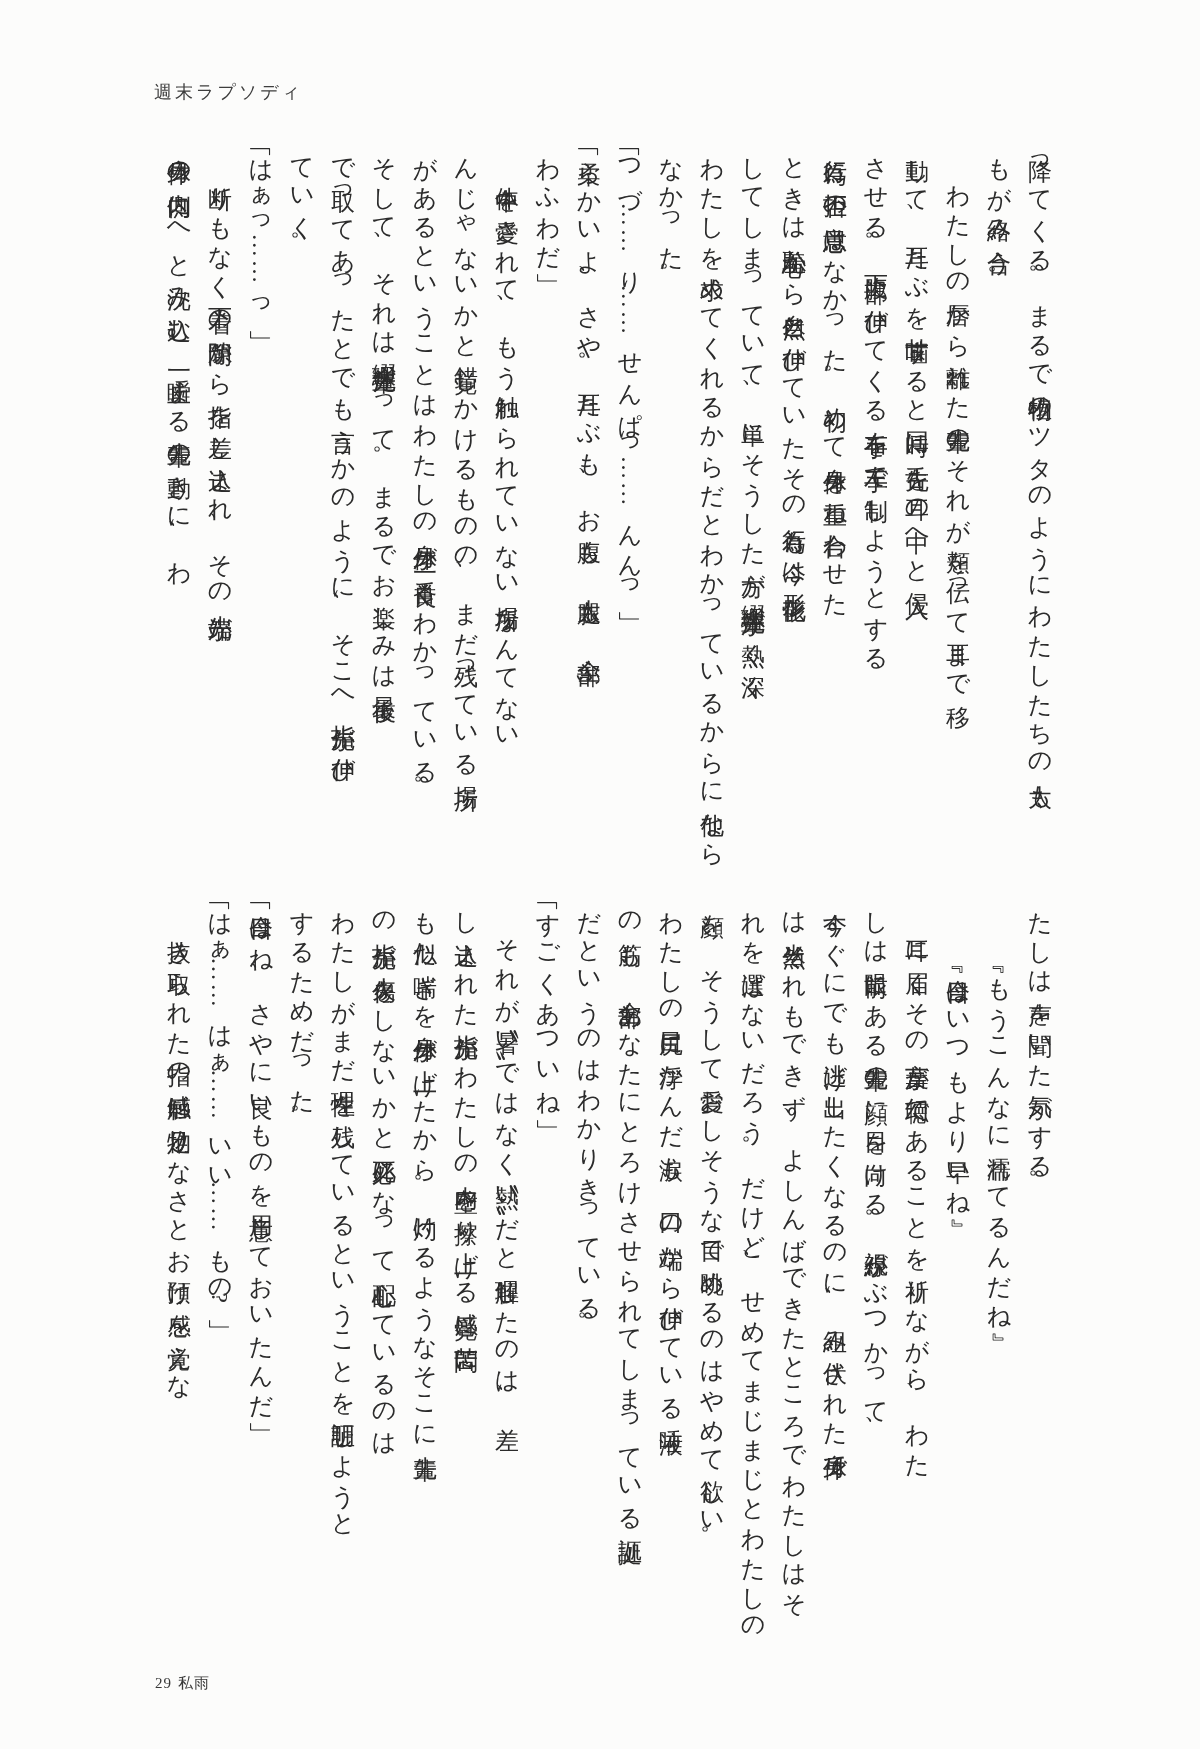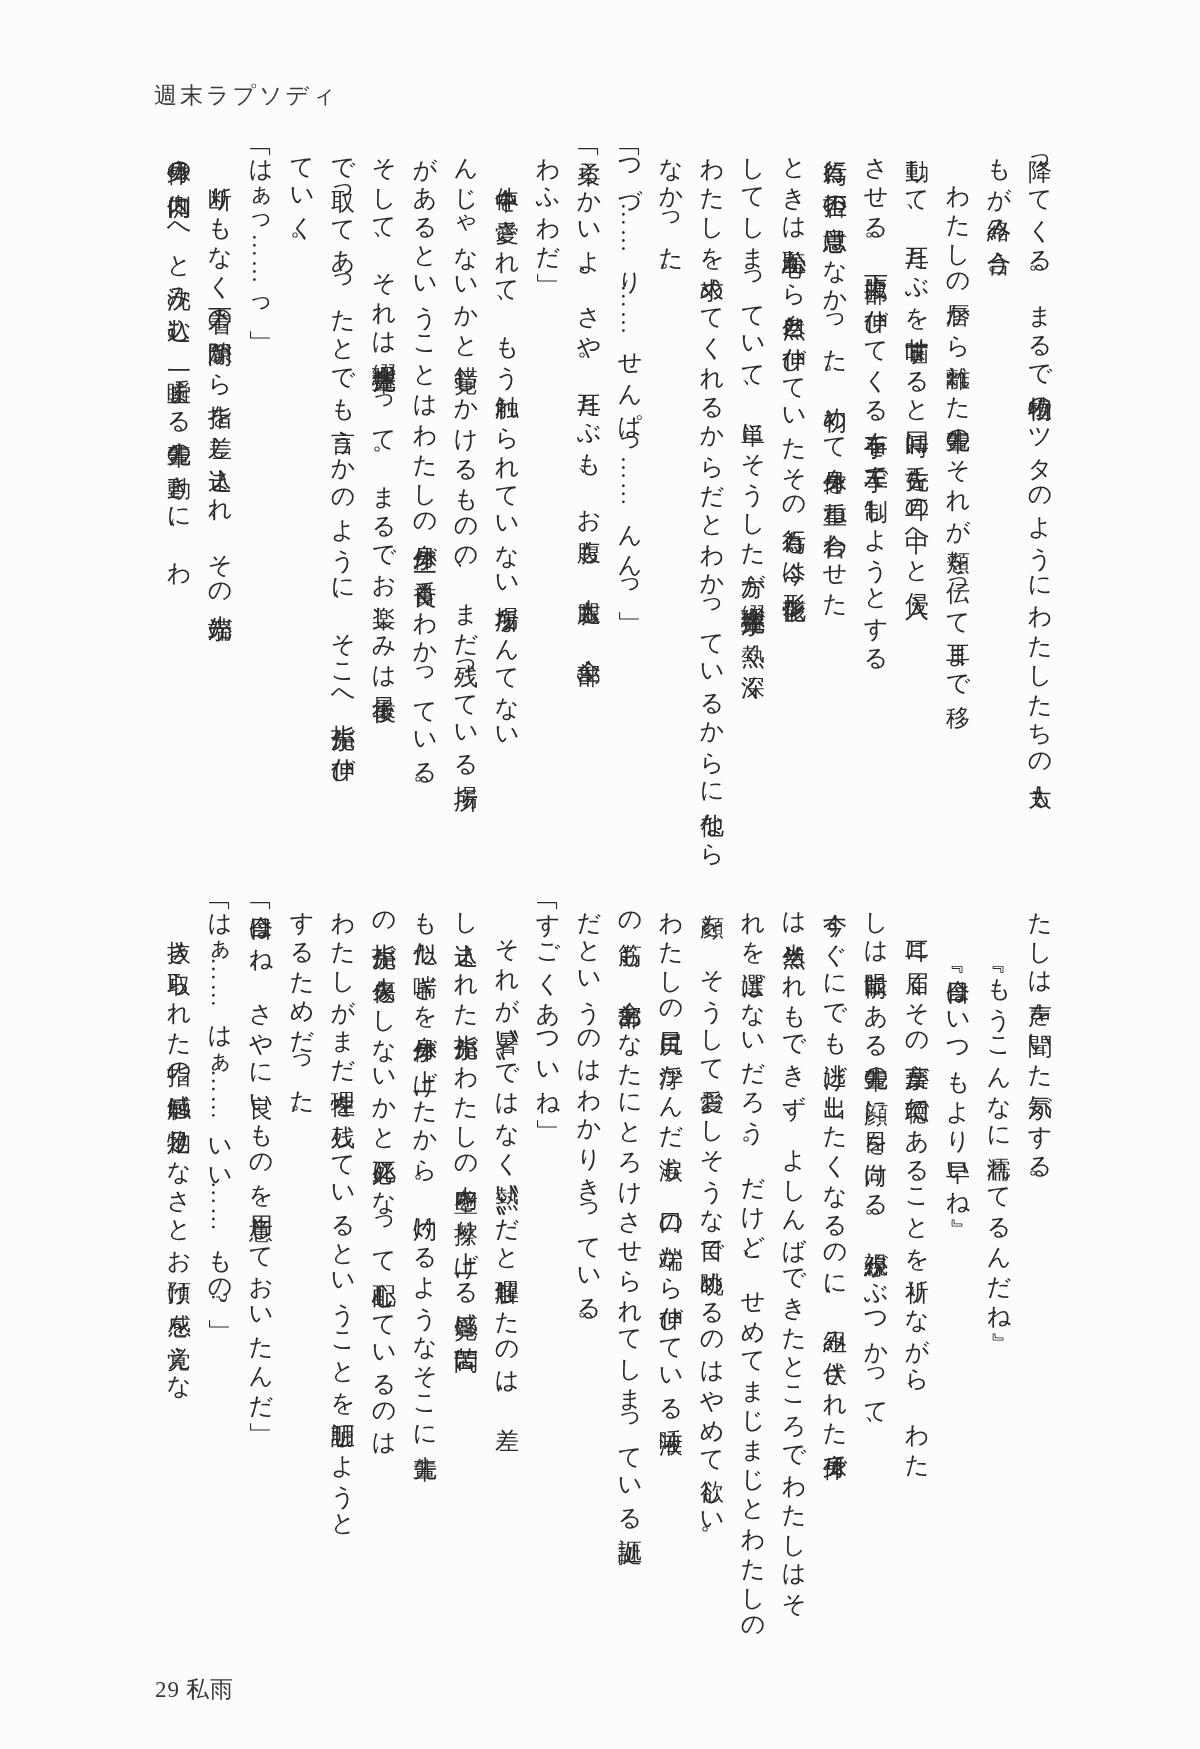--- a/index.html
+++ b/index.html
@@ -6,40 +6,40 @@
   body {
     width:1200px; height:1749px;
     background:#fcfcfb;
     position:relative;
     font-family:"Liberation Serif","DejaVu Serif",serif;
     color:#2b2b2b;
     overflow:hidden;
   }
   .running-head {
     position:absolute; left:154px; top:80px;
-    font-size:23px; letter-spacing:3px; color:#3d3d3d;
+    font-size:18px; letter-spacing:3px; color:#3d3d3d;
   }
   .vblock {
     position:absolute; right:140px;
     writing-mode:vertical-rl;
     font-size:24px;
     letter-spacing:2.2px;
     height:705px;
   }
   #block1 { top:141px; }
   #block2 { top:895px; }
   .vcol {
     line-height:41px;
     white-space:nowrap;
   }
   .i1 { padding-top:27px; }
   .i2 { padding-top:64px; }
   .page-footer {
     position:absolute; left:155px; top:1674px;
-    font-size:23px; color:#383838; letter-spacing:1px;
+    font-size:15px; color:#383838; letter-spacing:1px;
   }
   .page-footer span { margin-right:6px; }
 </style>
 </head>
 <body>
 
 <div class="running-head">週末ラプソディ</div>
 
 <div id="block1" class="vblock">
   <div class="vcol">降ってくる。まるで植物のツタのようにわたしたちの太も</div>

